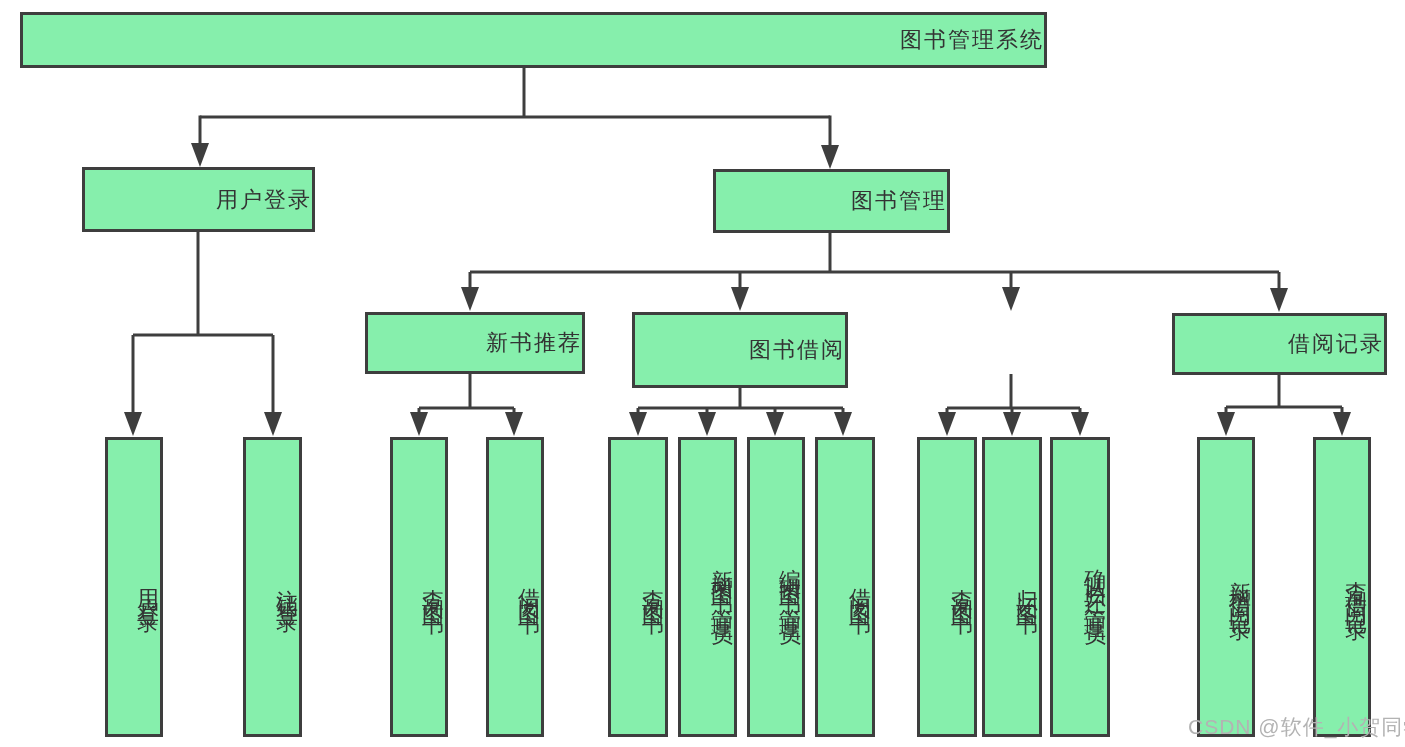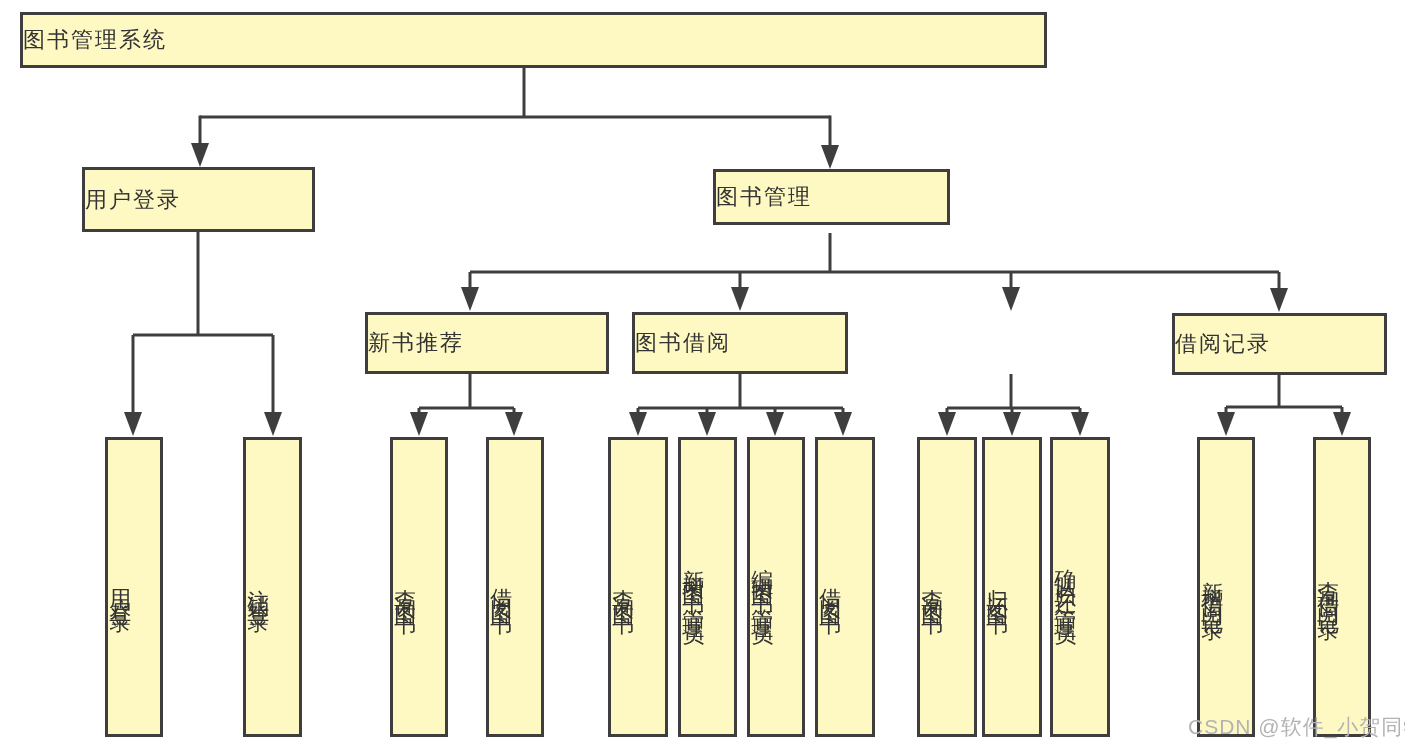--- a/index.html
+++ b/index.html
@@ -8,25 +8,25 @@
   .stage {
     position: relative;
     width: 1405px;
     height: 747px;
     background: #ffffff;
     overflow: hidden;
   }
   .connectors { position: absolute; left: 0; top: 0; z-index: 1; }
   .node {
     position: absolute;
-    background: #fef9c3;
+    background: #86efac;
     border: 3px solid #3e3e3e;
     display: flex;
     align-items: center;
-    justify-content: flex-start;
+    justify-content: flex-end;
     color: #333333;
     font-size: 22px;
     letter-spacing: 2px;
     z-index: 2;
   }
   .node span { display: block; white-space: nowrap; }
   .vnode span {
     writing-mode: vertical-rl;
     text-orientation: mixed;
     letter-spacing: 8px;
@@ -115,28 +115,28 @@
     </g>
   </svg>
 
   <div class="node" style="left:20px; top:12px; width:1027px; height:56px;">
     <span>图书管理系统</span>
   </div>
 
   <div class="node" style="left:82px; top:167px; width:233px; height:65px;">
     <span>用户登录</span>
   </div>
-  <div class="node" style="left:713px; top:169px; width:237px; height:56px;">
+  <div class="node" style="left:713px; top:169px; width:237px; height:64px;">
     <span>图书管理</span>
   </div>
 
-  <div class="node" style="left:365px; top:312px; width:244px; height:62px;">
+  <div class="node" style="left:365px; top:312px; width:220px; height:62px;">
     <span>新书推荐</span>
   </div>
-  <div class="node" style="left:632px; top:312px; width:216px; height:62px;">
+  <div class="node" style="left:632px; top:312px; width:216px; height:76px;">
     <span>图书借阅</span>
   </div>
   <div class="node" style="left:1172px; top:313px; width:215px; height:62px;">
     <span>借阅记录</span>
   </div>
 
   <div class="node vnode" style="left:105px; top:437px; width:58px; height:300px;">
     <span>用户登录</span>
   </div>
   <div class="node vnode" style="left:243px; top:437px; width:59px; height:300px;">

